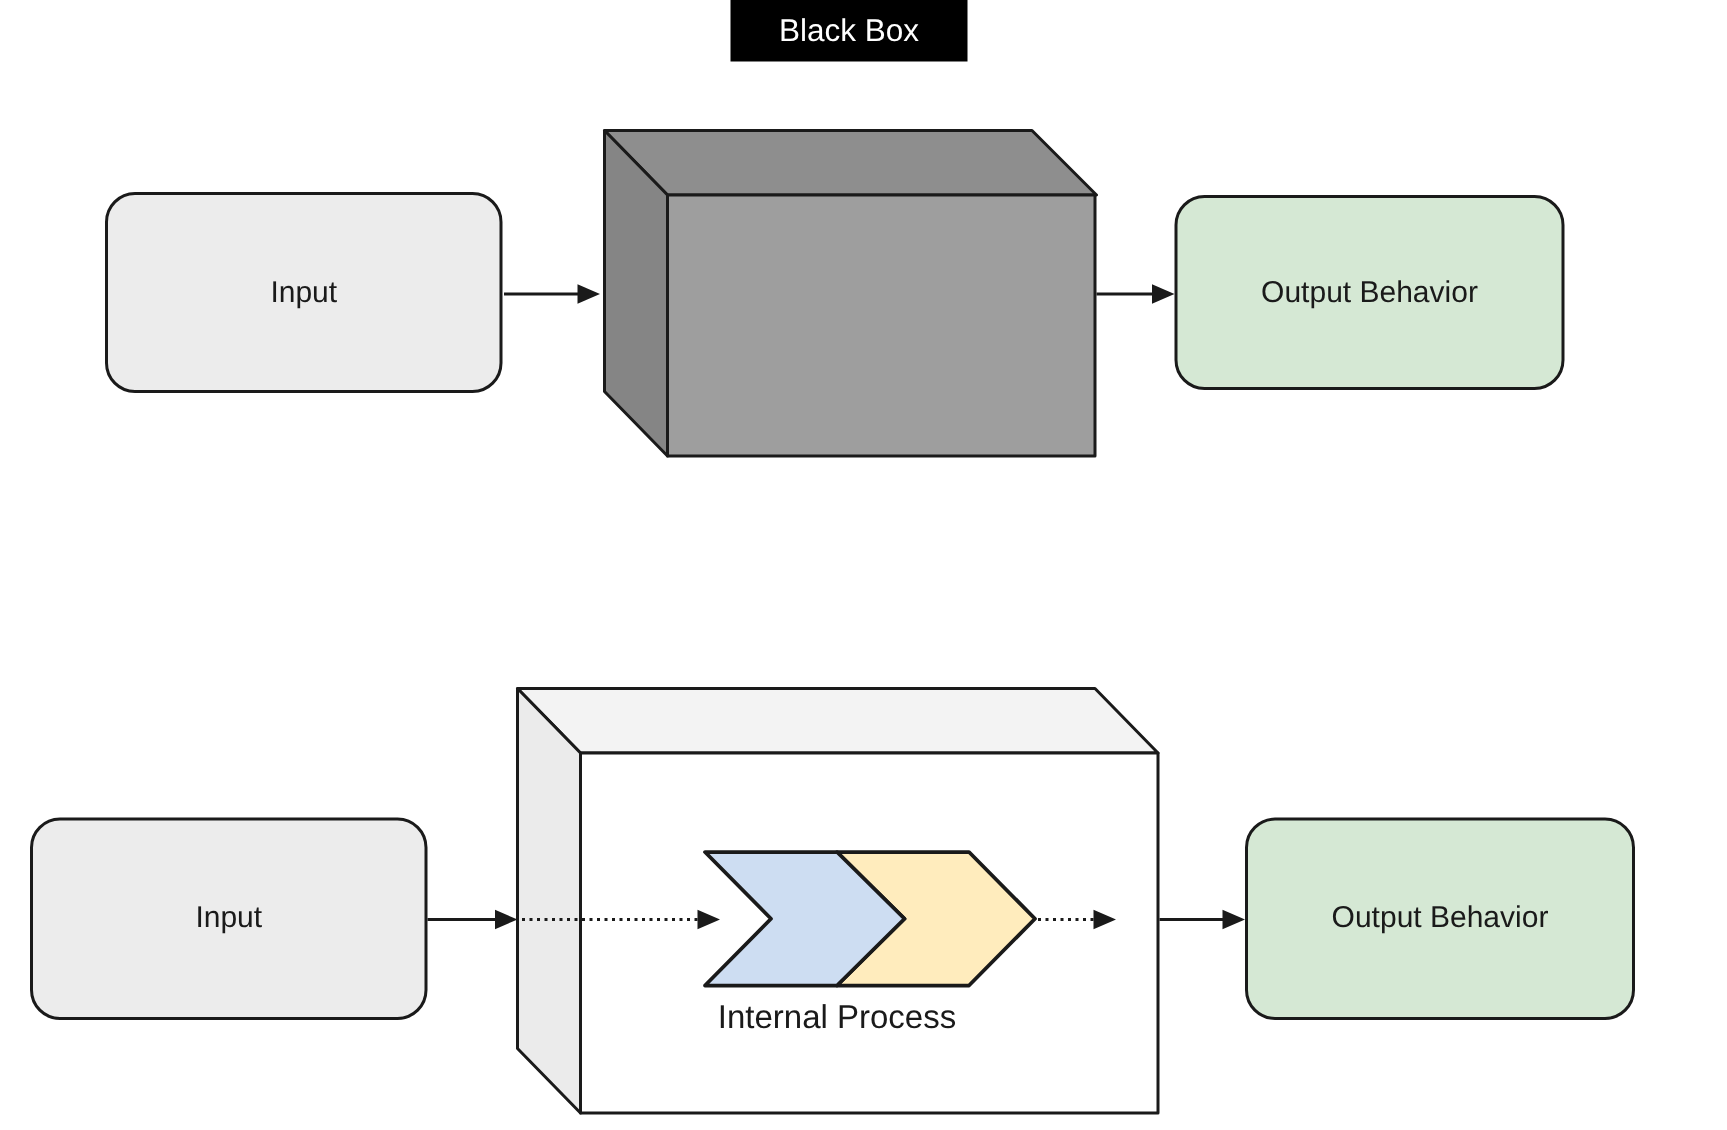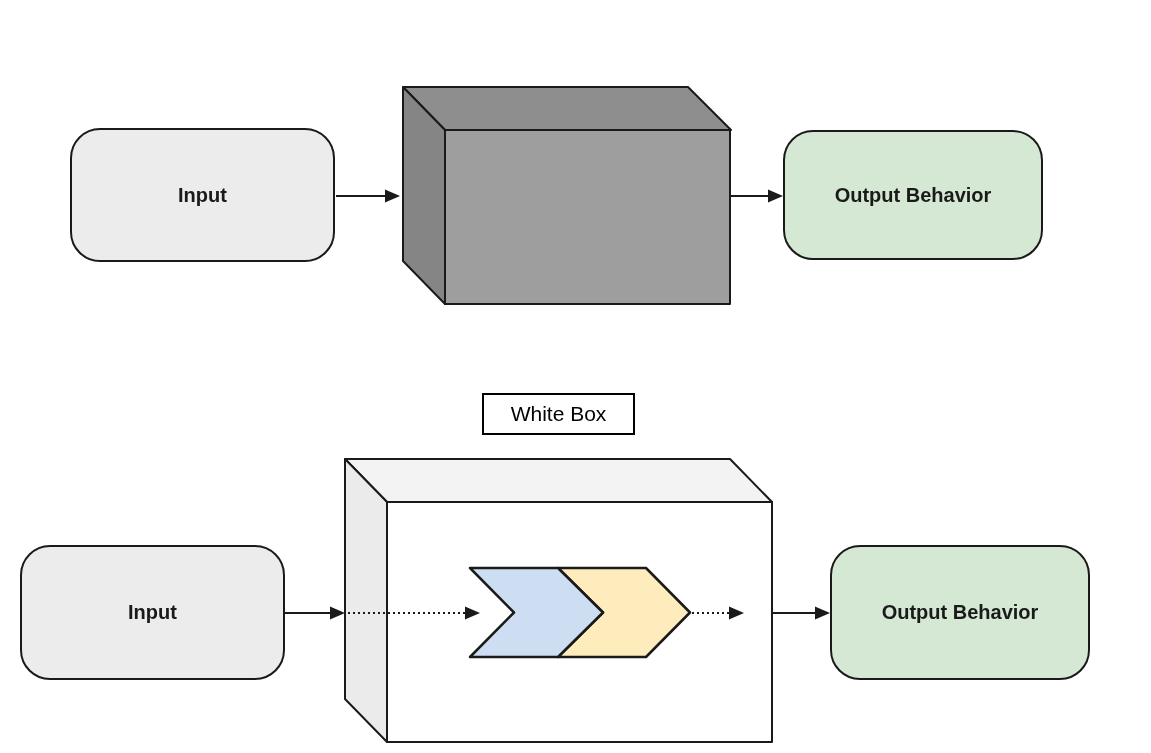--- a/index.html
+++ b/index.html
@@ -27,22 +27,21 @@
     position:absolute;
     display:flex;
     align-items:center;
     justify-content:center;
     font-size:20px;
     color:var(--text);
     text-align:center;
   }
   .rounded-box{
     border:2px solid var(--stroke);
-    border-radius:30px;
-    font-weight:bold;
+    border-radius:20px;
   }
   .input-box{ background:var(--input-fill); }
   .output-box{ background:var(--output-fill); }
   .title-black{
     background:#000000;
     color:#ffffff;
     font-size:21px;
   }
   .title-white{
     background:#ffffff;
@@ -115,27 +114,28 @@
       <line x1="692" y1="613" x2="730" y2="613" stroke="#1a1a1a" stroke-width="2" stroke-dasharray="2 3"></line>
       <polygon points="744,613 729,606.5 729,619.5" fill="#1a1a1a"></polygon>
     </g>
 
     <g>
       <line x1="773" y1="613" x2="816" y2="613" stroke="#1a1a1a" stroke-width="2"></line>
       <polygon points="830,613 815,606.5 815,619.5" fill="#1a1a1a"></polygon>
     </g>
   </svg>
 
+  <div class="node title-black" style="left:487px; top:0; width:158px; height:41px;">Black Box</div>
 
   <div class="node rounded-box input-box" style="left:70px; top:128px; width:265px; height:134px;">Input</div>
 
 
   <div class="node rounded-box output-box" style="left:783px; top:130px; width:260px; height:130px;">Output Behavior</div>
 
-  <div class="node title-white" style="left:482px; top:393px; width:153px; height:42px;">White Box</div>
 
   <div class="node rounded-box input-box" style="left:20px; top:545px; width:265px; height:135px;">Input</div>
 
+  <div class="face-label" style="left:428px; top:663px; width:260px; height:30px; font-size:22px;">Internal Process</div>
 
   <div class="node rounded-box output-box" style="left:830px; top:545px; width:260px; height:135px;">Output Behavior</div>
 
 
 </div>
 
 </body></html>

